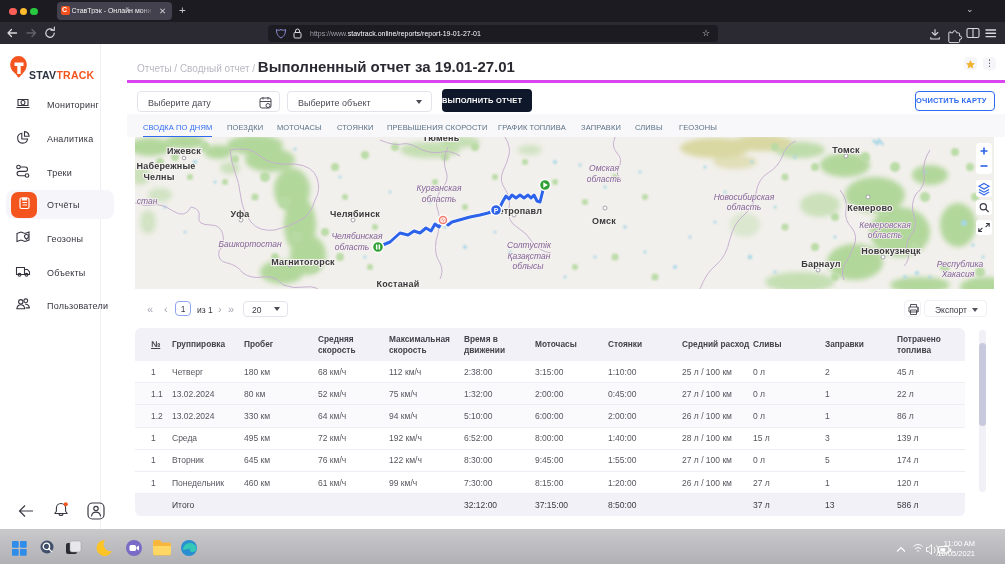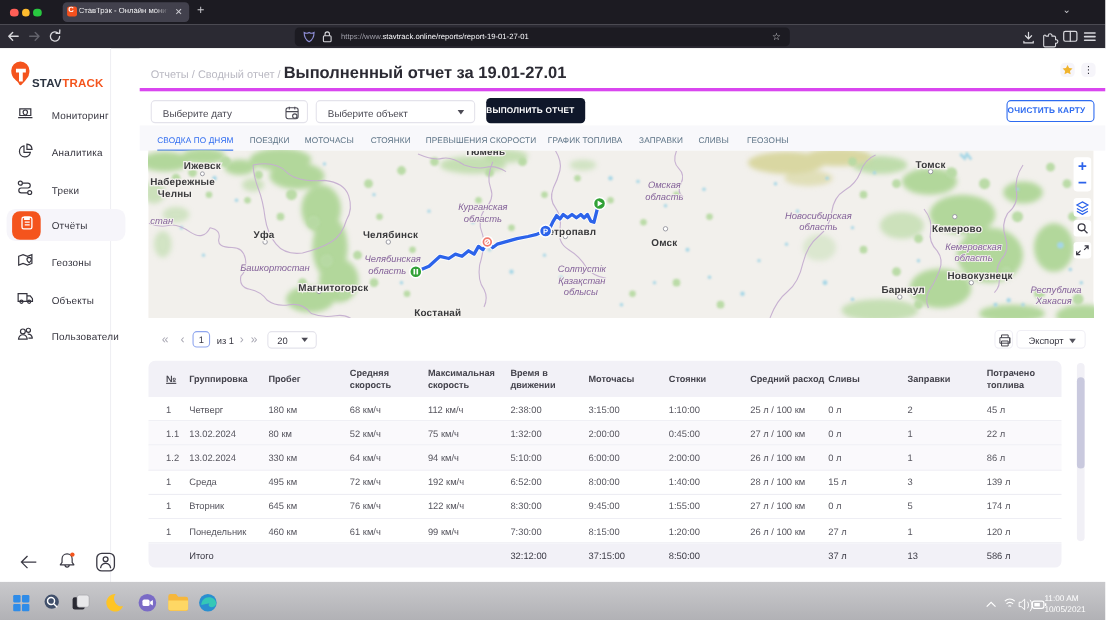--- a/index.html
+++ b/index.html
@@ -61,21 +61,21 @@
 #thead div{line-height:1.3;padding-right:3px}
 .r{height:22.2px;font-size:8.5px;color:#57565f;border-bottom:1px solid #ededf3;background:#fff}
 .r.sub{background:#faf9fc}
 .r.tot{background:#f2f1f7;font-weight:normal;color:#3a3944;border-bottom:none;height:22.2px;border-radius:0 0 6px 6px}
 
 #sbtrack{position:absolute;left:979px;top:286px;width:7px;height:162px;background:#f1f0f6;border-radius:4px}
 #sbthumb{position:absolute;left:979px;top:299px;width:7px;height:83px;background:#c9c9de;border-radius:4px}
 
 
 #taskbar{position:absolute;left:0;top:529px;width:1005px;height:35px;background:linear-gradient(#c9c9cc,#b1b1b5)}
-#clock{position:absolute;right:18px;top:10px;color:#fff;font-size:7.5px;line-height:9.5px}
+#clock{position:absolute;right:30px;top:10px;text-align:right;color:#fff;font-size:7.5px;line-height:9.5px}
 </style></head>
 <body>
 
 <div id="tabbar">
   <div class="tl" style="left:9px;background:#ff5f57"></div>
   <div class="tl" style="left:19.5px;background:#febc2e"></div>
   <div class="tl" style="left:30px;background:#28c840"></div>
   <div id="tab">
       <div class="fav"></div>
       <div class="ttl">СтавТрэк - Онлайн мониторин</div>

